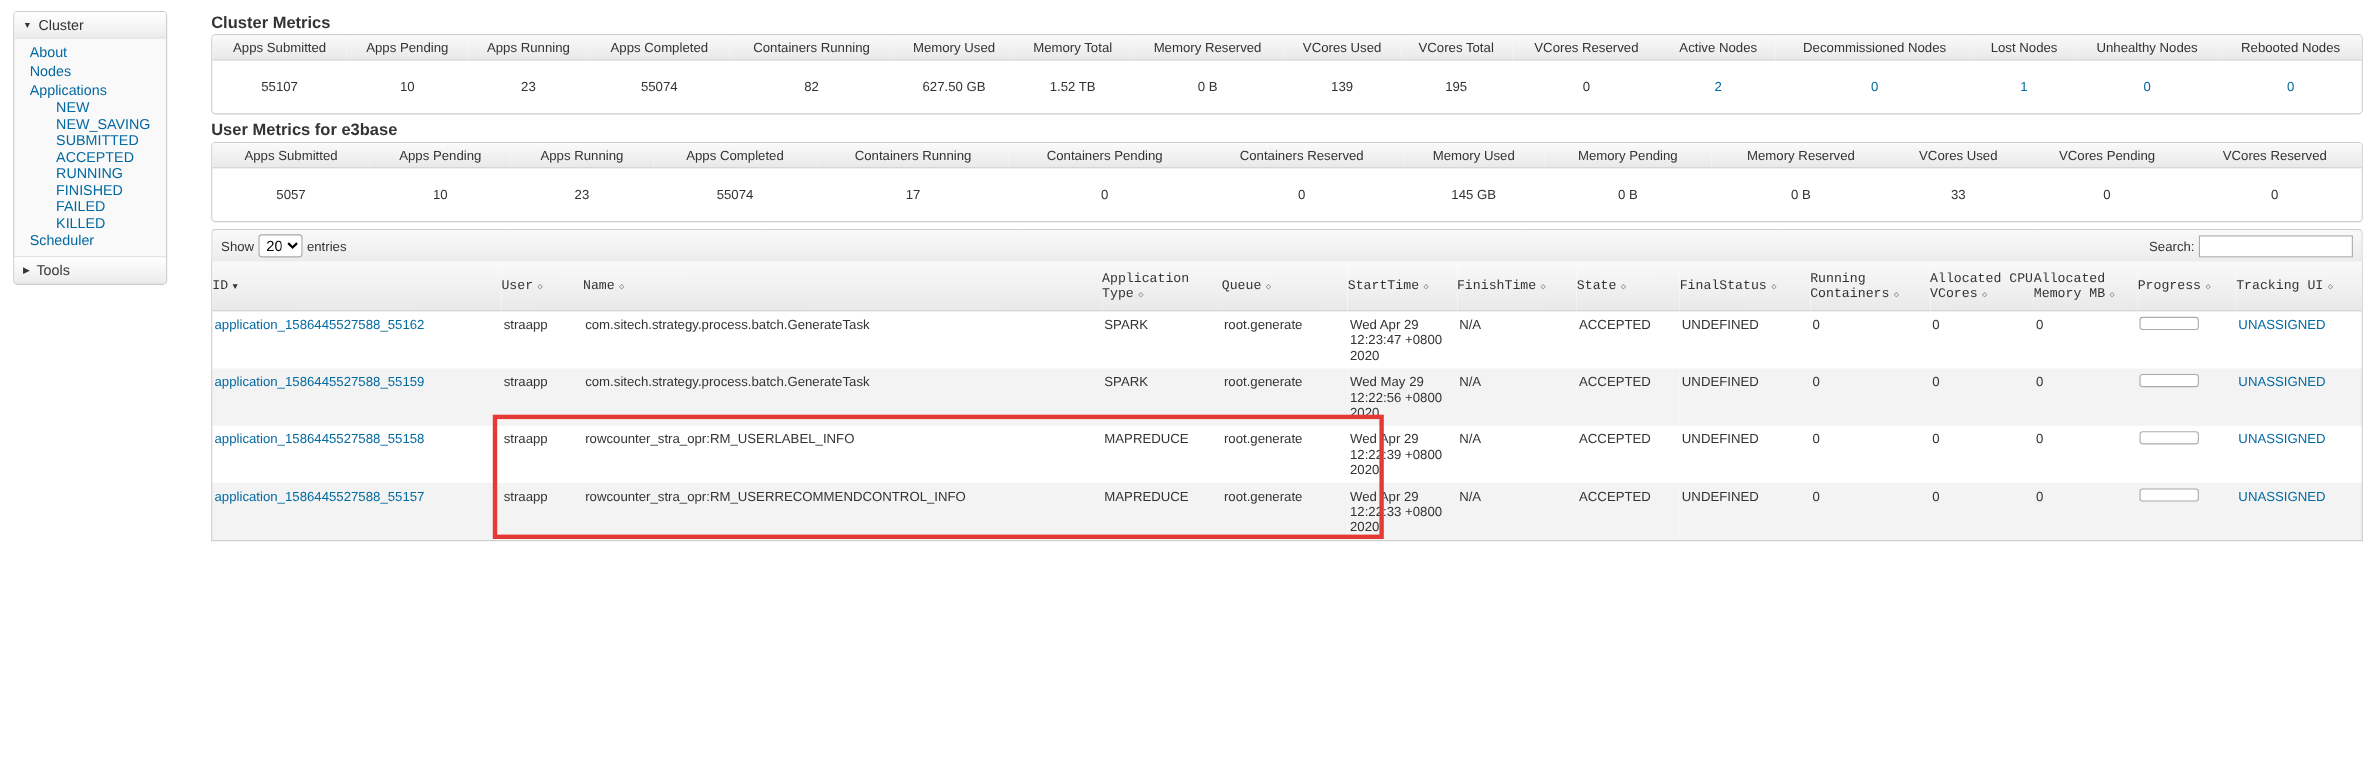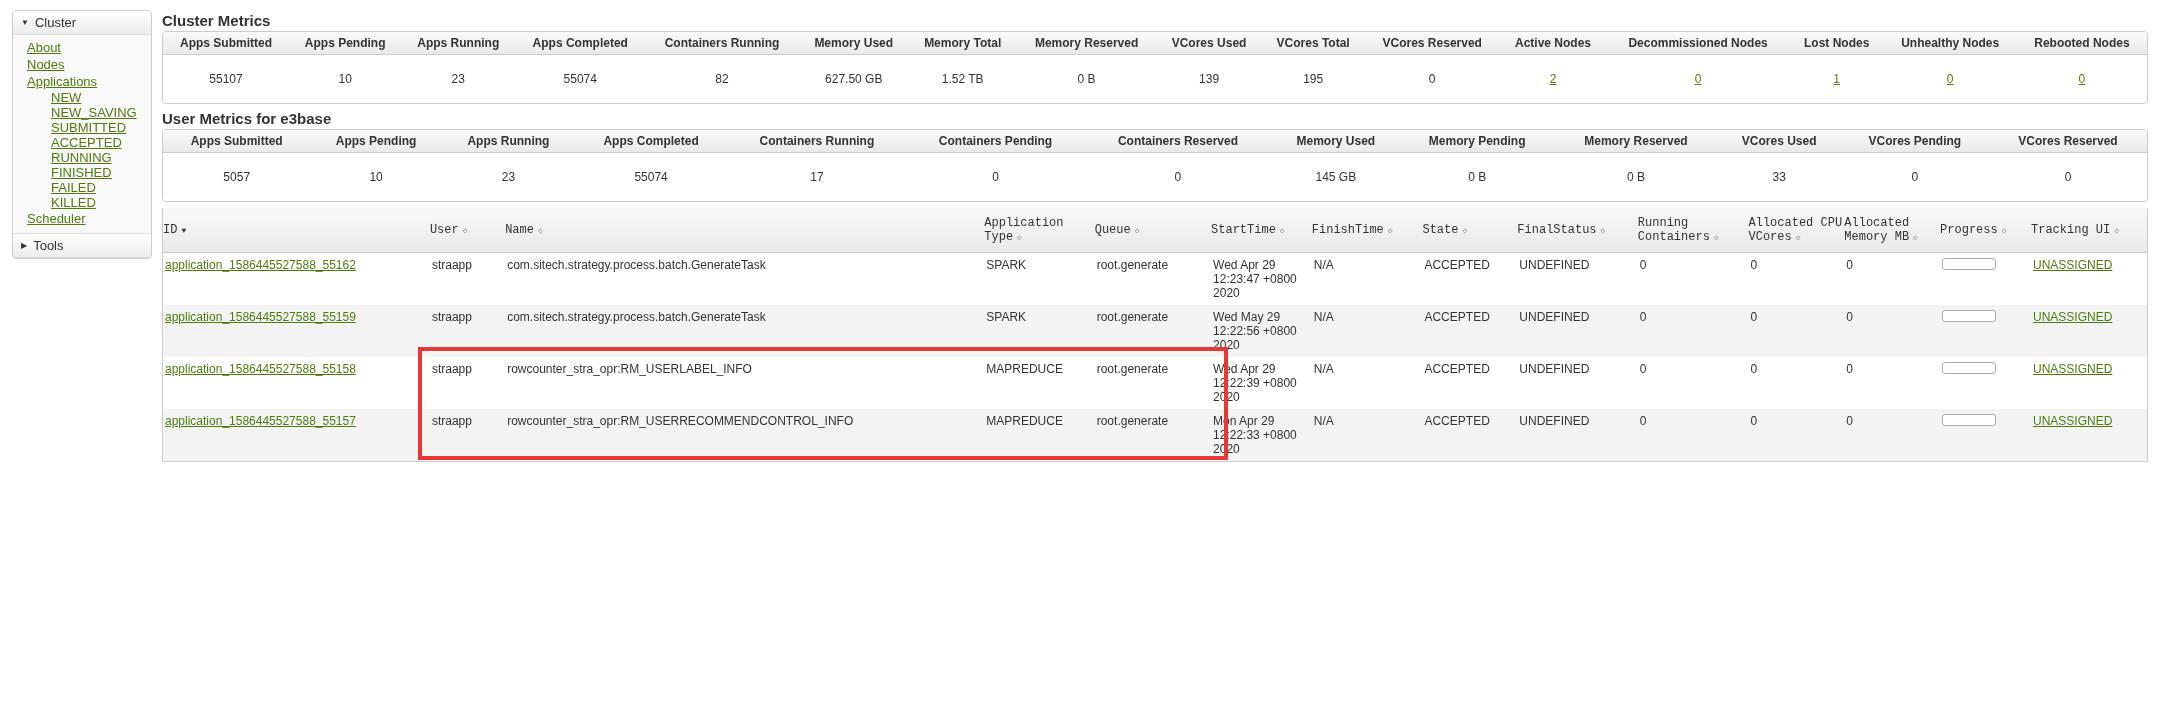--- a/index.html
+++ b/index.html
@@ -6,21 +6,21 @@
   body {
     font-family: Arial, sans-serif;
     font-size: 13px;
     color: #333;
     background: #fff;
     width: 2160px;
     height: 711px;
     overflow: hidden;
     padding: 10px 12px;
   }
-  a { color: #4d7c0f; text-decoration: underline; cursor:pointer; }
+  a { color: #0369a1; cursor:pointer; }
   .page {
     display: flex;
     gap: 10px;
     align-items: flex-start;
   }
   .sidebar {
     width: 140px;
     flex: 0 0 140px;
     border: 1px solid #ccc;
     border-radius: 4px;
@@ -45,41 +45,42 @@
   }
   .section-body {
     padding: 4px 8px 6px 14px;
   }
   .sidebar-link { display:block; padding:1px 0; }
   .sidebar-sub { margin-left: 24px; }
   .sidebar-sub .sidebar-link { padding:0; }
   .main {
     flex: 1 1 auto;
     min-width: 0;
+    margin-left: 30px;
   }
   h2.section-title {
     font-size: 15px;
     font-weight: bold;
     margin: 2px 0 2px 0;
   }
   .metric-table {
     width: 100%;
     border: 1px solid #ccc;
     border-collapse: separate;
     border-spacing: 0;
     border-radius: 4px;
     overflow: hidden;
     font-size: 12px;
     margin-bottom: 6px;
   }
   .metric-table thead th {
     background: linear-gradient(#fafafa, #e9e9e9);
     border-bottom:1px solid #ccc;
     padding: 4px 6px;
-    font-weight: bold;
+    font-weight: normal;
     text-align: center;
   }
   .metric-table tbody td {
     padding: 17px 6px;
     text-align: center;
   }
   .toolbar {
     display: flex;
     align-items: center;
     background: linear-gradient(#f9f9f9, #ececec);
@@ -266,20 +267,31 @@
             <td>145 GB</td>
             <td>0 B</td>
             <td>0 B</td>
             <td>33</td>
             <td>0</td>
             <td>0</td>
           </tr>
         </tbody>
     </table>
 
+    <div class="toolbar">
+      <span>Show</span>
+      <select class="entries-select">
+        <option>20</option>
+      </select>
+      <span>entries</span>
+      <div class="search">
+        <span>Search:</span>
+        <input type="text" style="">
+      </div>
+    </div>
 
     <div style="position:relative">
       <table class="apps-table">
         <colgroup>
           <col style="width:195px">
           <col style="width:55px">
           <col style="width:320px">
           <col style="width:80px">
           <col style="width:85px">
           <col style="width:60px">
@@ -358,21 +370,21 @@
               <td>0</td>
               <td><div class="progress-bar"></div></td>
               <td><a>UNASSIGNED</a></td>
             </tr>
             <tr id="row-3">
               <td><a>application_1586445527588_55157</a></td>
               <td id="row-3-user">straapp</td>
               <td>rowcounter_stra_opr:RM_USERRECOMMENDCONTROL_INFO</td>
               <td>MAPREDUCE</td>
               <td>root.generate</td>
-              <td id="row-3-start">Mon Apr 29 12:22:33 +0800 2020</td>
+              <td id="row-3-start">Wed Apr 29 12:22:33 +0800 2020</td>
               <td>N/A</td>
               <td>ACCEPTED</td>
               <td>UNDEFINED</td>
               <td>0</td>
               <td>0</td>
               <td>0</td>
               <td><div class="progress-bar"></div></td>
               <td><a>UNASSIGNED</a></td>
             </tr>
           </tbody>

